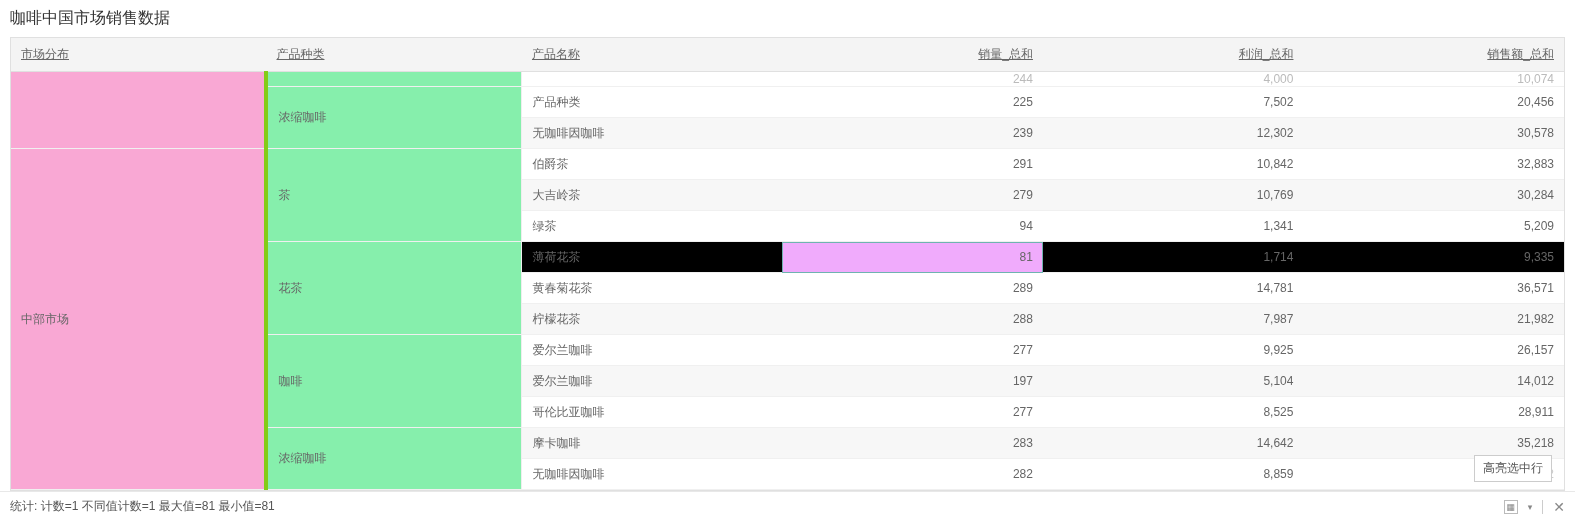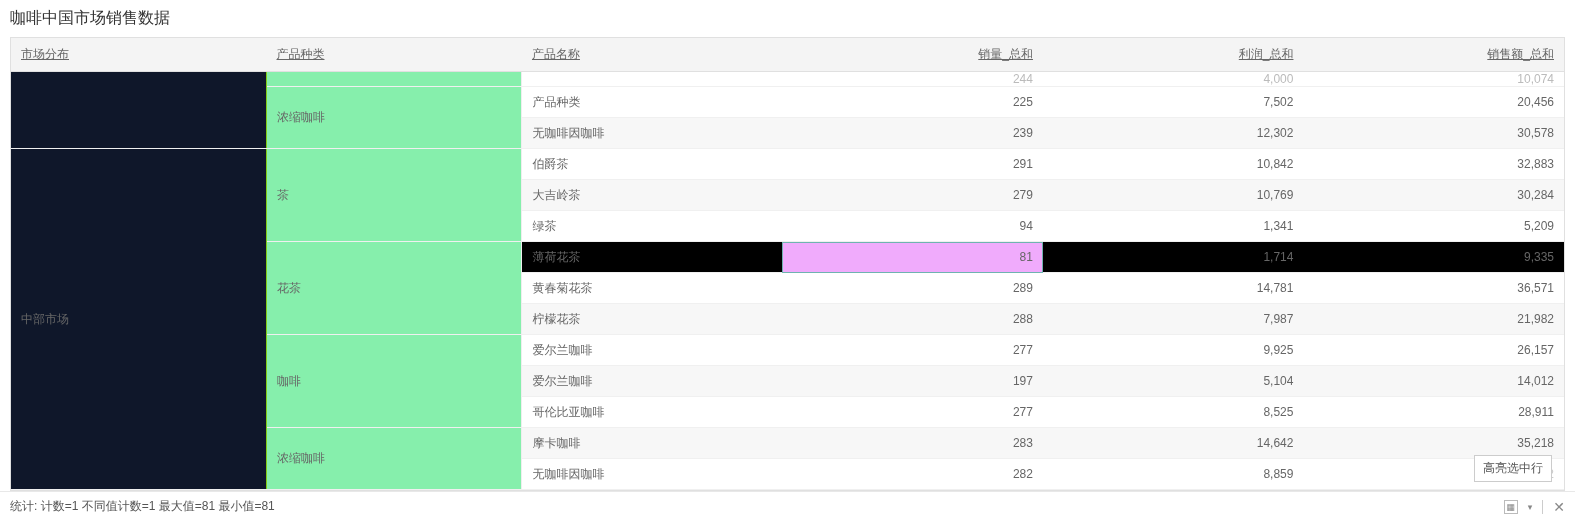--- a/index.html
+++ b/index.html
@@ -37,21 +37,21 @@
 tbody td {
   padding: 0 10px;
   height: 31px;
   vertical-align: middle;
   color: #666;
   border-bottom: 1px solid #f0f0f0;
 }
 tbody td.num { text-align: right; }
 tbody tr.striped td.product,
 tbody tr.striped td.num { background: #f7f7f7; }
-tbody td.group { background: #0f172a; vertical-align: middle; border-right:1px solid #84cc16;}
+tbody td.group { background: #f9a8d4; vertical-align: middle; border-right:4px solid #84cc16;}
 tbody td.cat   { background: #86efac; vertical-align: middle; border-right:1px solid #eee;}
 tr.cut td { height:10px; padding-top:0; padding-bottom:0; overflow:hidden; color:#bbb; font-size:12px; }
 tr.cut td.num { }
 tr.sel td.product, tr.sel td.num { background: #000000; }
 tr.sel td.num.selcell { background:#f0abfc; outline:1px solid #6fb3b0; outline-offset:-1px;}
 .hint-btn {
   position: absolute;
   right: 12px; bottom: 8px;
   border: 1px solid #ccc;
   background: #fff;

